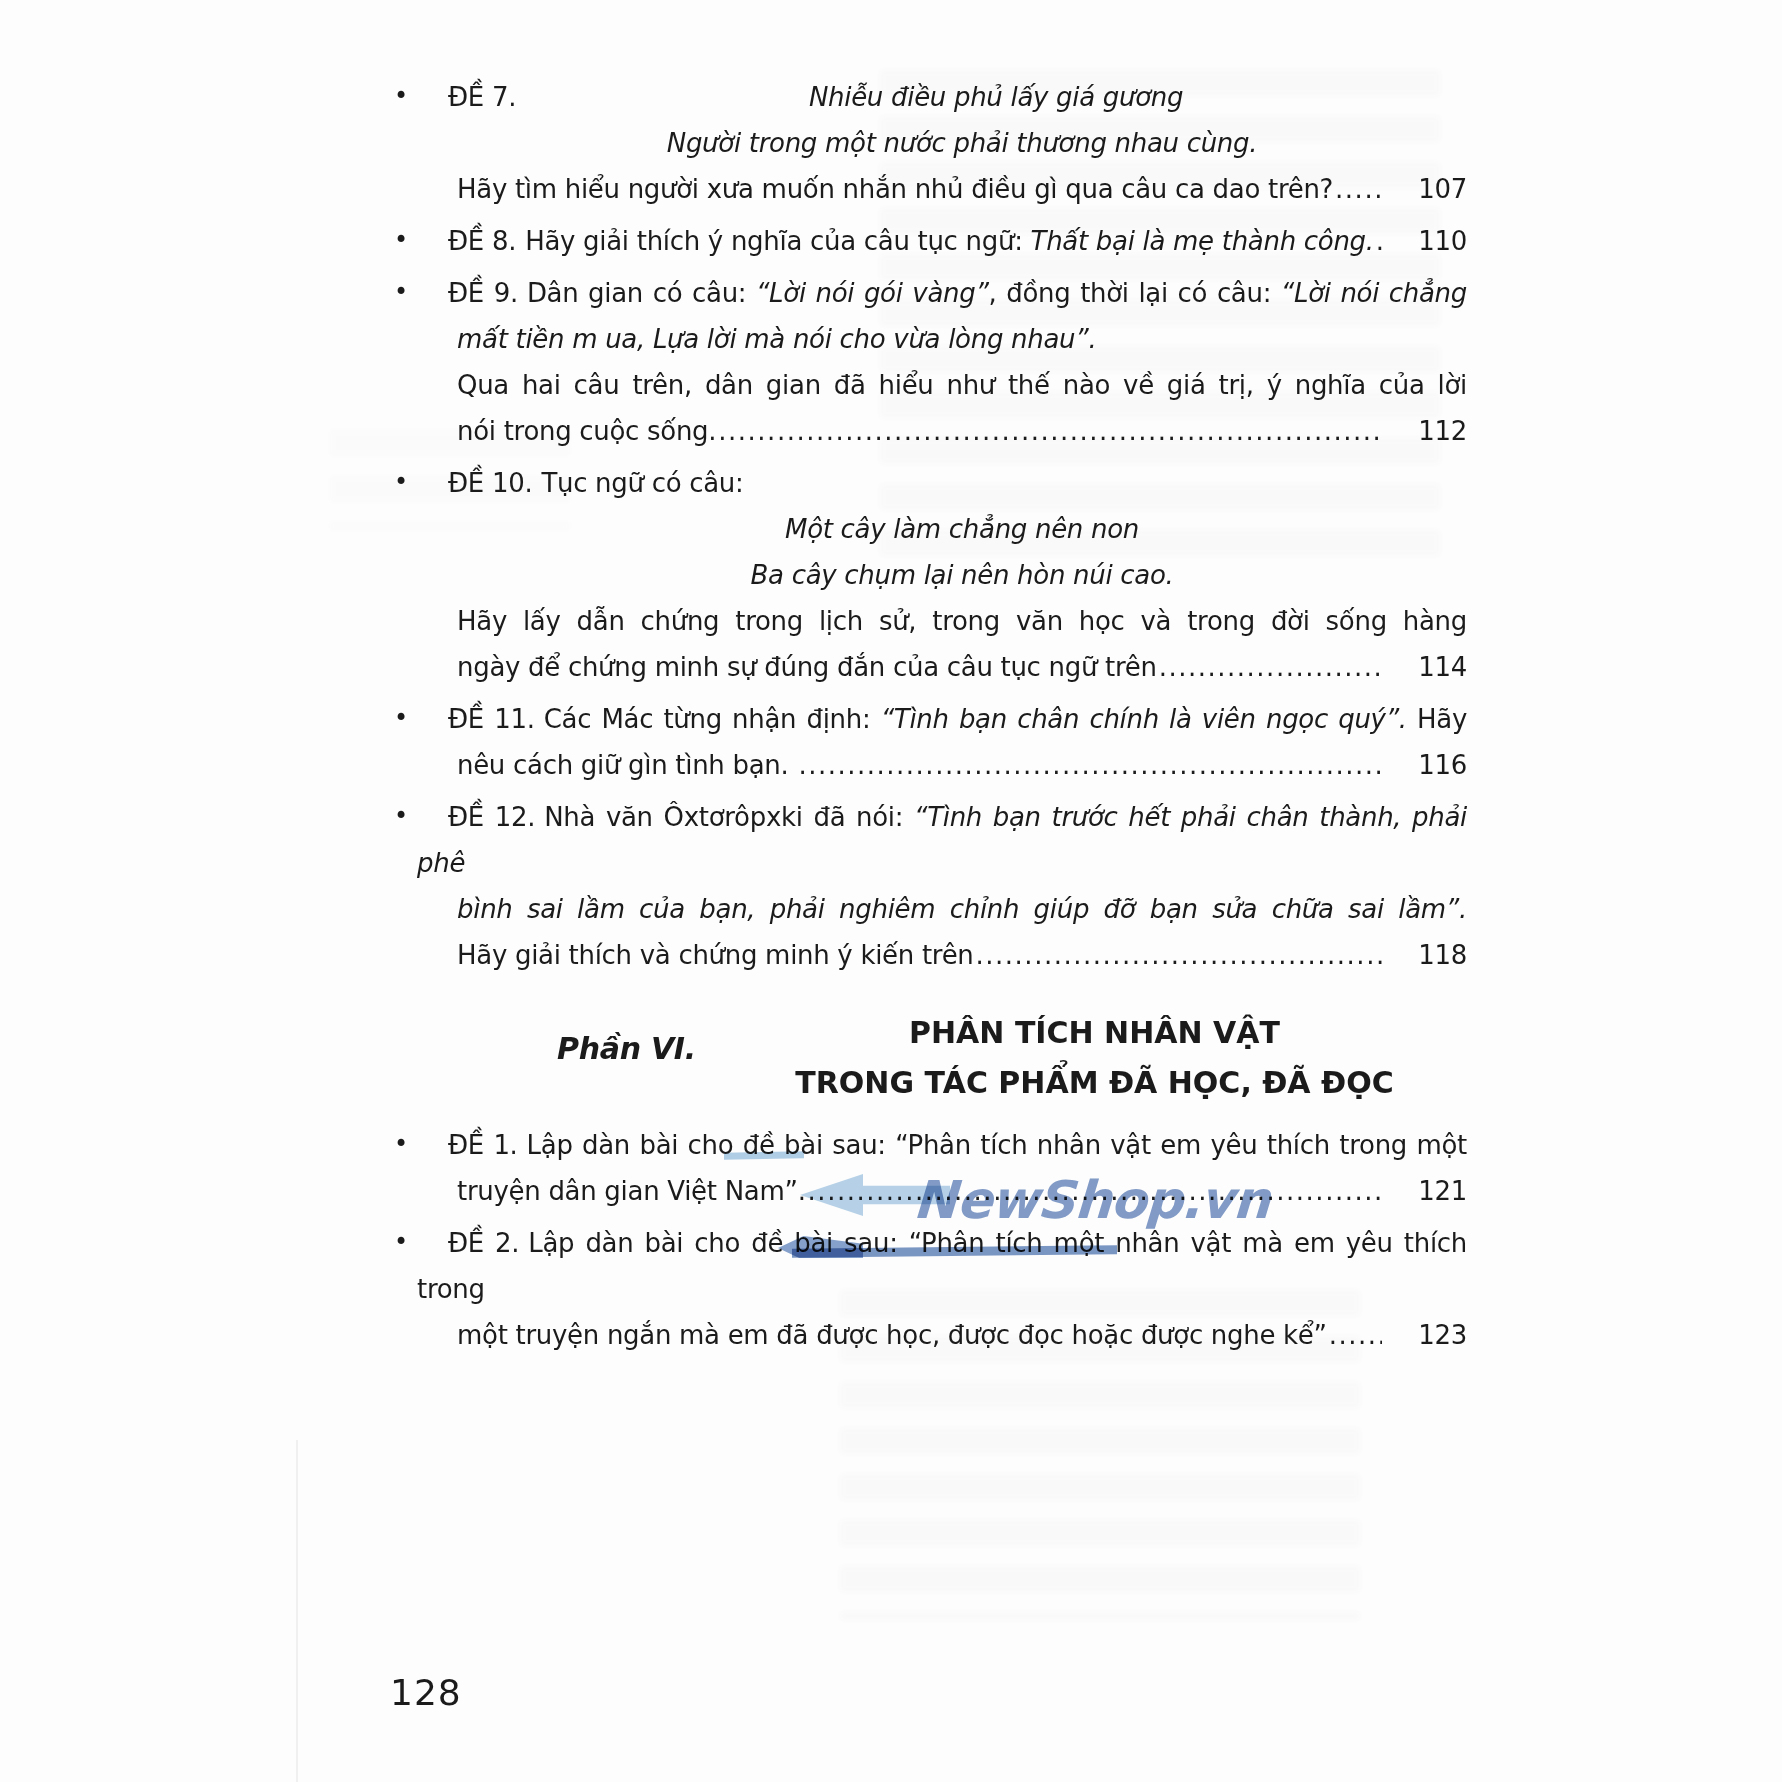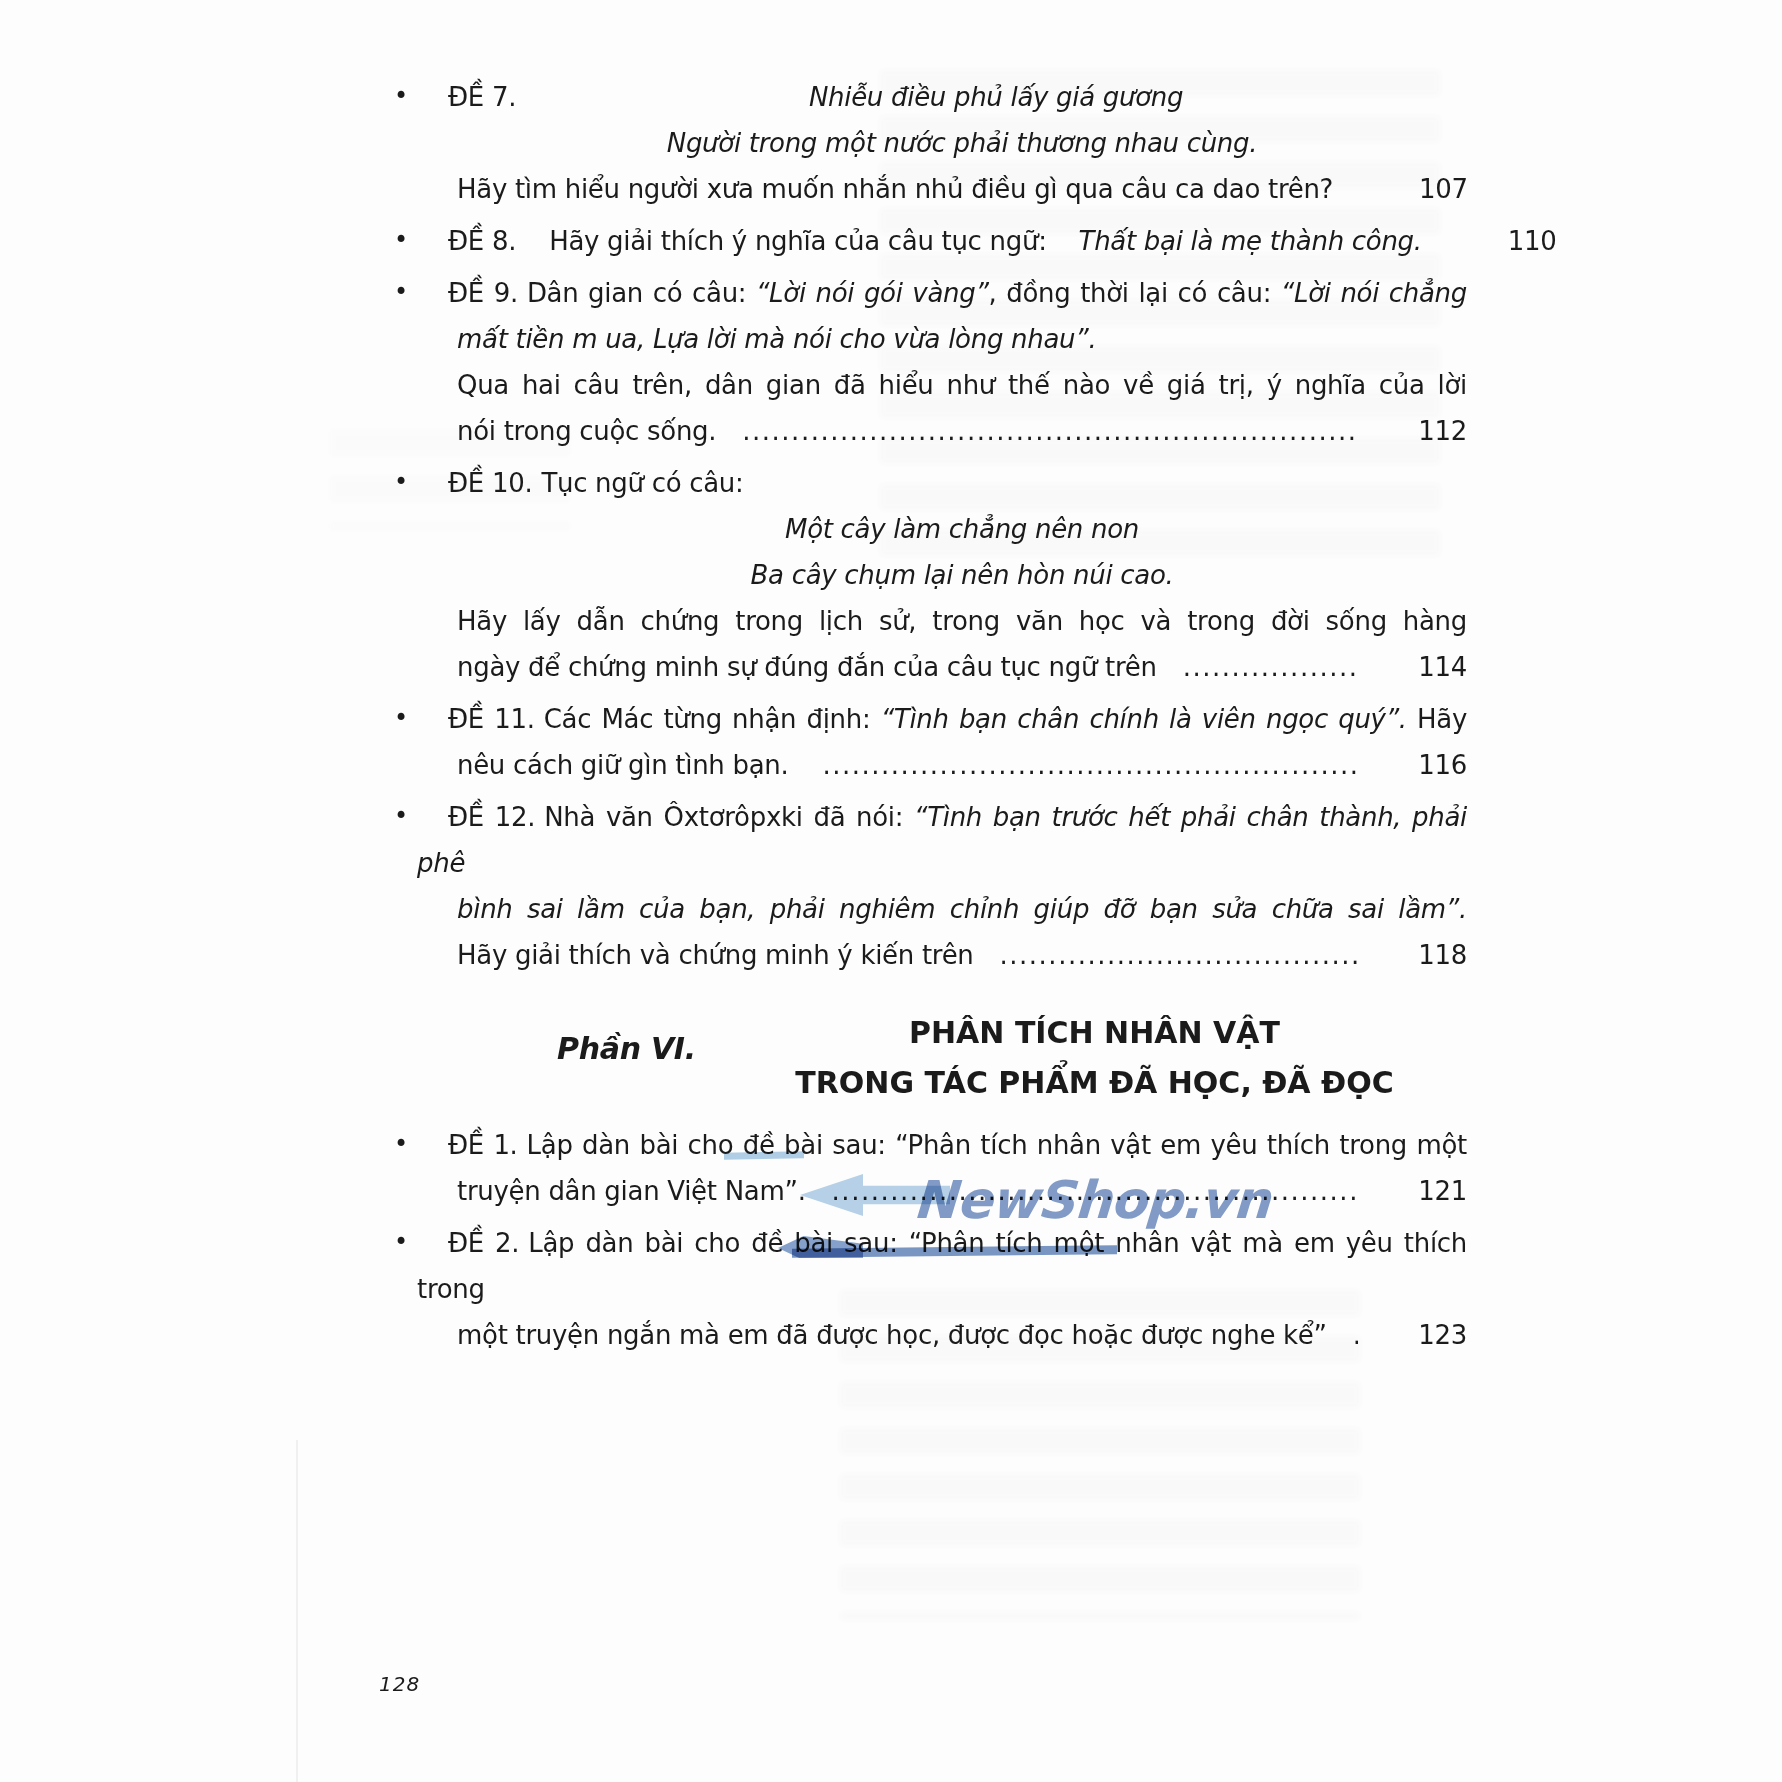--- a/index.html
+++ b/index.html
@@ -19,33 +19,33 @@
   .line.bullet-line{padding-left:25px;margin-top:6px;}
   .line.indent{padding-left:65px;}
   .bullet{position:absolute;left:2px;top:-1px;font-size:24px;}
   .label{font-weight:normal;margin-right:9px;margin-left:31px;}
   .italic{font-style:italic;}
   .plain{text-align:left;}
   .justify{text-align:justify;text-align-last:justify;}
   .center{text-align:center;padding-left:65px;}
   .bullet-center{display:flex;}
   .center-wrap{flex:1 1 auto;text-align:center;}
-  .leader{display:flex;align-items:baseline;gap:24px;}
+  .leader{display:flex;align-items:baseline;}
   .leader > span{white-space:pre;}
   .dots{flex:1 1 auto;overflow:hidden;white-space:nowrap;letter-spacing:1.5px;margin:0 4px 0 2px;}
   .pagenum{flex:0 0 auto;margin-left:32px;}
   
   .section-heading{position:relative;margin-top:30px;line-height:50px;}
   .part-label{
     position:absolute;left:165px;top:16px;
     font-weight:bold;font-style:italic;font-size:30px;
   }
   .section-title{margin-left:330px;text-align:center;font-weight:bold;font-size:30px;letter-spacing:0;}
   
-  .folio{position:absolute;left:379px;top:1672px;font-size:20px;letter-spacing:1px;font-style:italic;}
+  .folio{position:absolute;left:390px;top:1672px;font-size:36px;letter-spacing:1px;}
   
   .watermark-layer{position:absolute;inset:0;pointer-events:none;}
   .wm{position:absolute;mix-blend-mode:multiply;}
   .wm-arrow{
     left:800px;top:1174px;width:150px;height:42px;
     background:rgba(125,175,215,0.55);
     clip-path:polygon(0 50%,42% 0,42% 28%,100% 28%,100% 72%,42% 72%,42% 100%);
   }
   .wm-text{
     left:918px;top:1170px;

